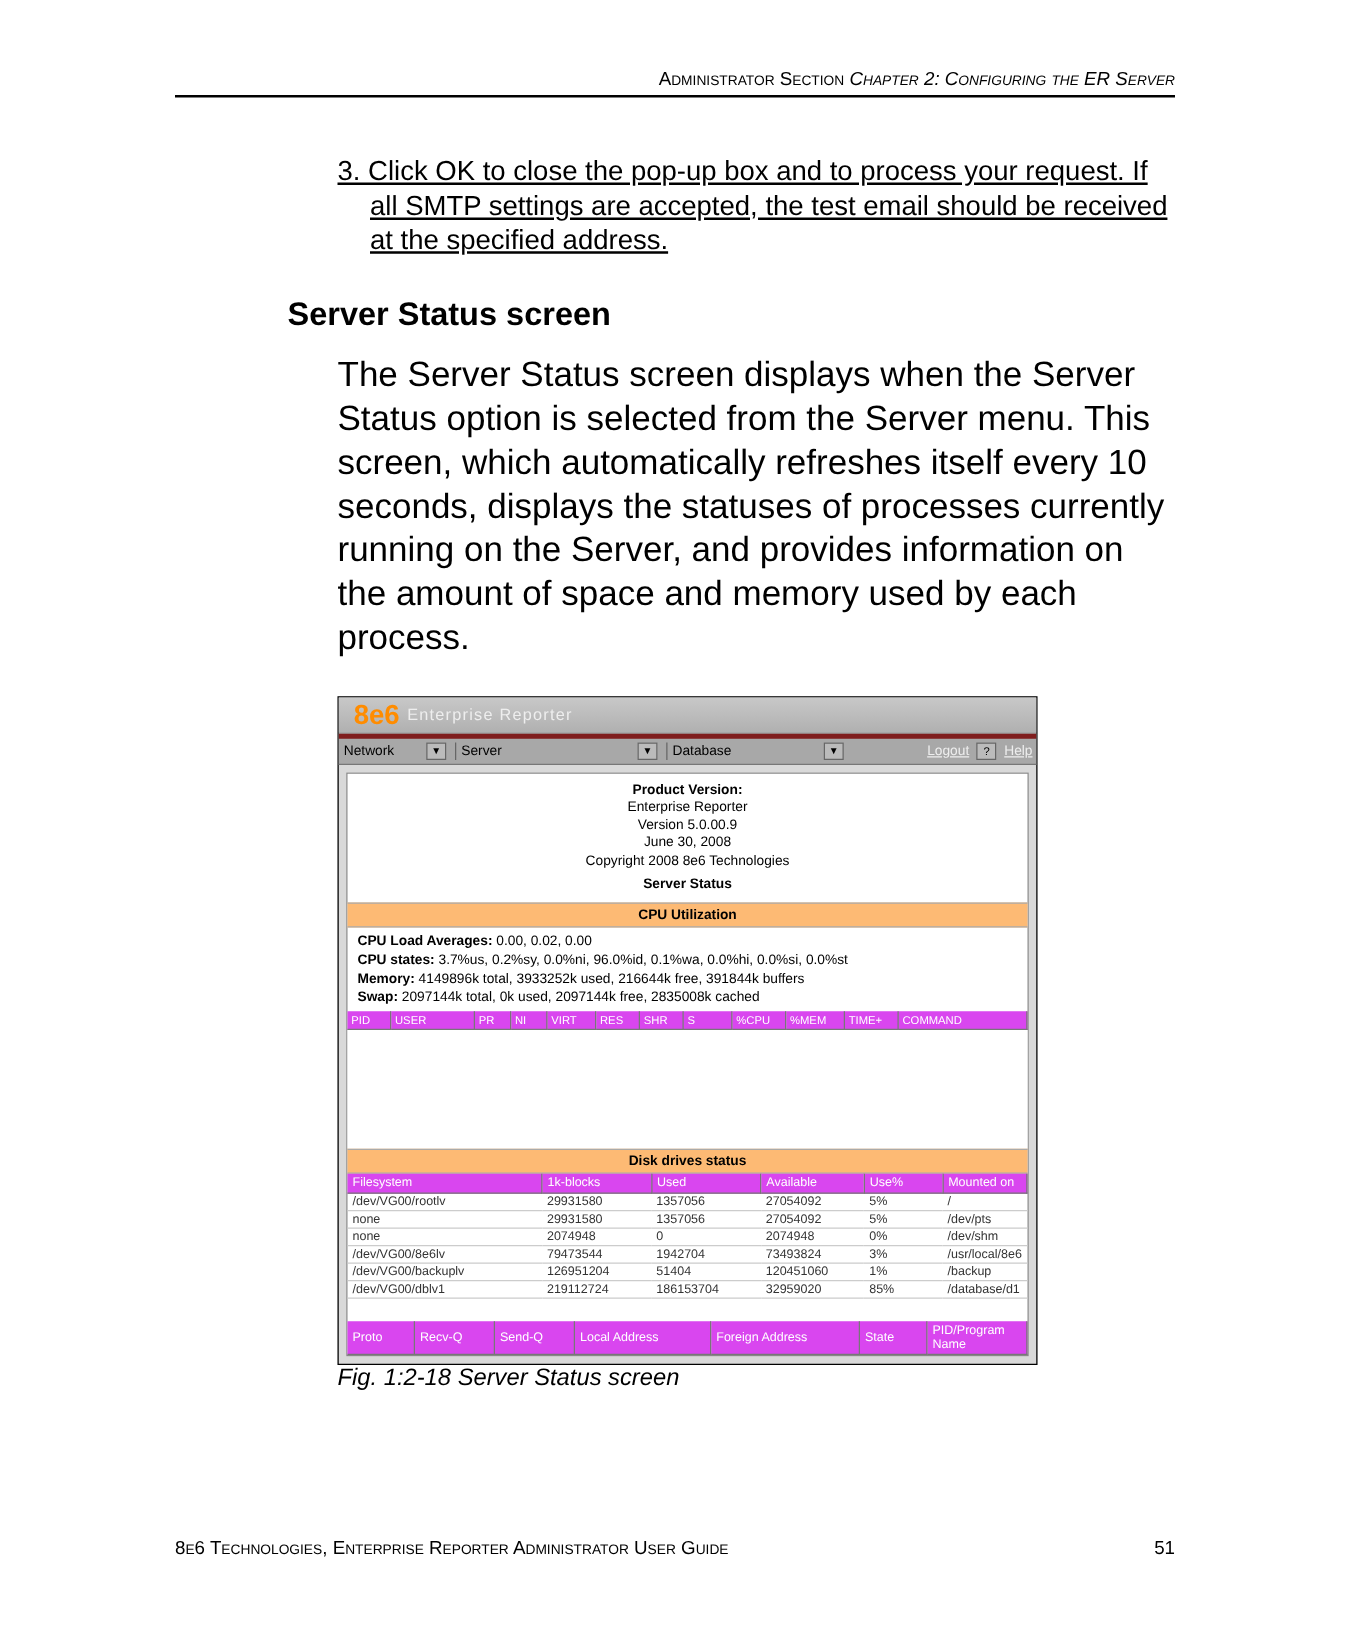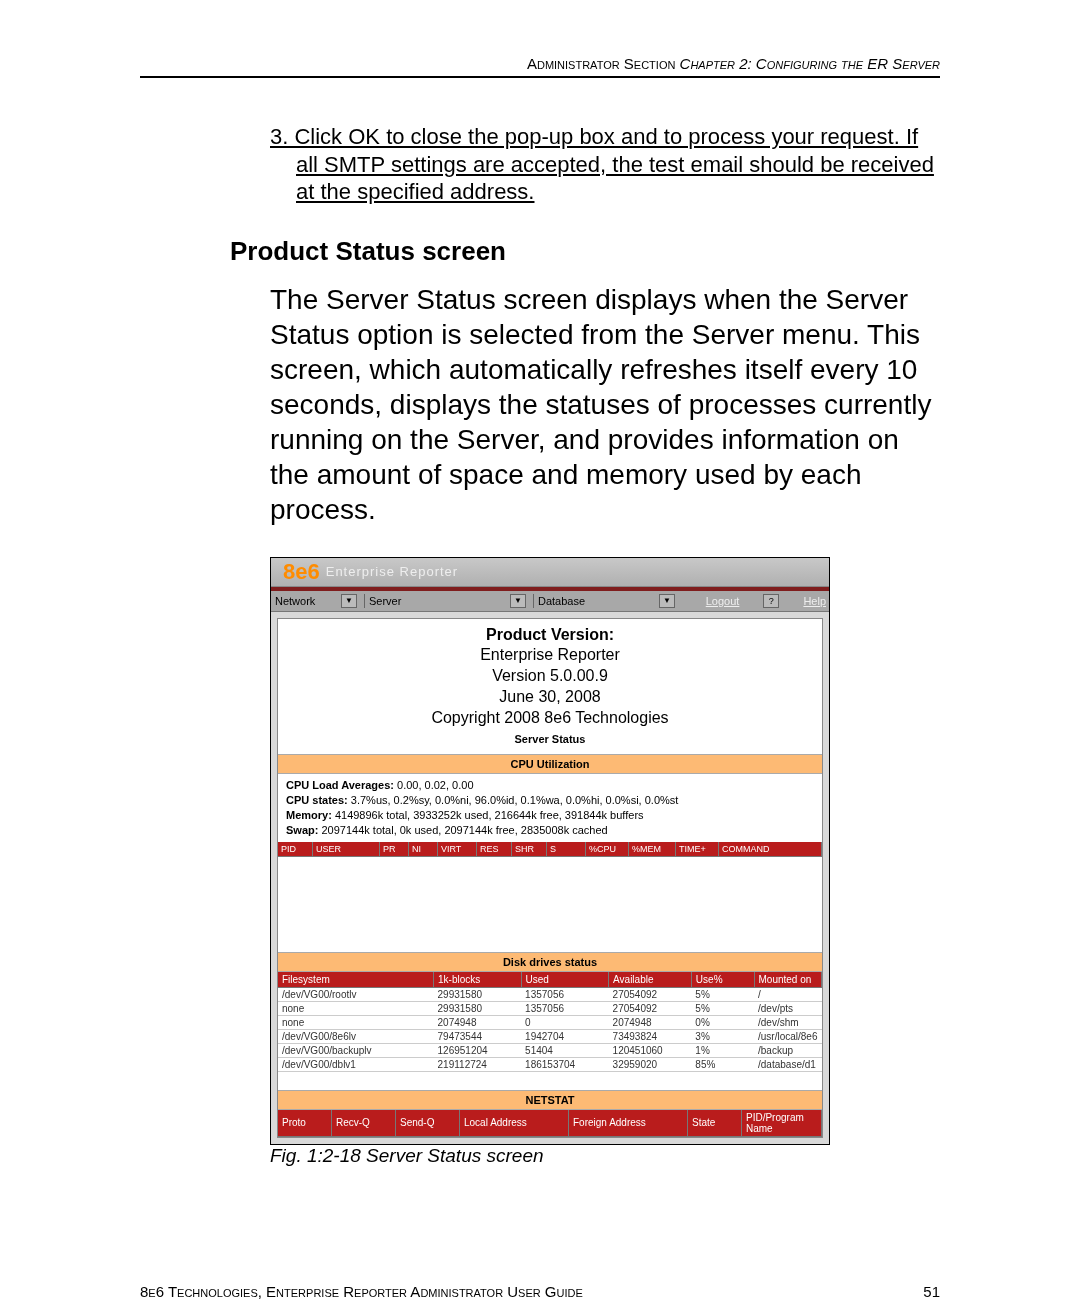--- a/index.html
+++ b/index.html
@@ -115,21 +115,21 @@
   }
   .menu-split {
     border-right: 1px solid #666;
     height: 14px;
   }
   .menu-right {
     position: absolute;
     right: 3px;
     display: flex;
     align-items: center;
-    gap: 24px;
+    gap: 6px;
     color: #eee;
     font-size: 11px;
   }
   .menu-right .link { text-decoration: underline; cursor: pointer; }
   .help-box {
     background: #bbb;
     border: 1px solid #666;
     width: 14px;
     height: 12px;
     display: flex;
@@ -138,21 +138,21 @@
     font-size: 9px;
     color: #000;
   }
   .ss-content {
     margin: 6px;
     background: #fff;
     border: 1px solid #888;
   }
   .center-block {
     text-align: center;
-    font-size: 16px;
+    font-size: 11px;
     padding: 6px 0 2px 0;
     line-height: 1.3;
   }
   .center-block .bold { font-weight: bold; }
   .section-bar {
     text-align: center;
     font-weight: bold;
     font-size: 11px;
     padding: 3px 0;
   }
@@ -170,21 +170,21 @@
     font-size: 11px;
     line-height: 1.35;
   }
   .plain-lines .b { font-weight: bold; }
   .tbl {
     width: 100%;
     border-collapse: collapse;
     font-size: 10px;
   }
   .tbl th {
-    background: #b91c1c;
+    background: #d946ef;
     color: #fff;
     text-align: left;
     font-weight: normal;
     padding: 2px 4px;
     border-right: 1px solid #777;
     border-bottom: 1px solid #777;
   }
   .tbl td {
     padding: 1px 4px;
     border-bottom: 1px solid #ccc;
@@ -207,21 +207,21 @@
 
 <div class="page">
   <div class="header-text">
     <span class="section-part">Administrator Section</span>
     <span class="chapter-part">Chapter 2: Configuring the ER Server</span>
   </div>
   <div class="header-line"></div>
 
   <p class="body-para body-para-3">3.  Click OK to close the pop-up box and to process your request. If all SMTP settings are accepted, the test email should be received at the specified address.</p>
 
-  <h2 class="section-heading">Product Status screen</h2>
+  <h2 class="section-heading">Server Status screen</h2>
 
   <p class="body-para2">The Server Status screen displays when the Server Status option is selected from the Server menu. This screen, which automatically refreshes itself every 10 seconds, displays the statuses of processes currently running on the Server, and provides information on the amount of space and memory used by each process.</p>
 
   <div class="figure-wrap">
     <div class="screenshot">
 
       <div class="ss-titlebar">
         <span class="brand-8e6">8e6</span>
         <span class="brand-er">Enterprise Reporter</span>
       </div>
@@ -343,21 +343,20 @@
                 <td>/dev/VG00/dblv1</td>
                 <td>219112724</td>
                 <td>186153704</td>
                 <td>32959020</td>
                 <td>85%</td>
                 <td>/database/d1</td>
               </tr>
             </tbody>
         </table>
         <div style="height:18px"></div>
-        <div class="gray-bar">NETSTAT</div>
         <table class="tbl">
           <tbody>
               <tr>
             <th style="width:45px">Proto</th>
             <th style="width:55px">Recv-Q</th>
             <th style="width:55px">Send-Q</th>
             <th style="width:100px">Local Address</th>
             <th style="width:110px">Foreign Address</th>
             <th style="width:45px">State</th>
             <th>PID/Program Name</th>

